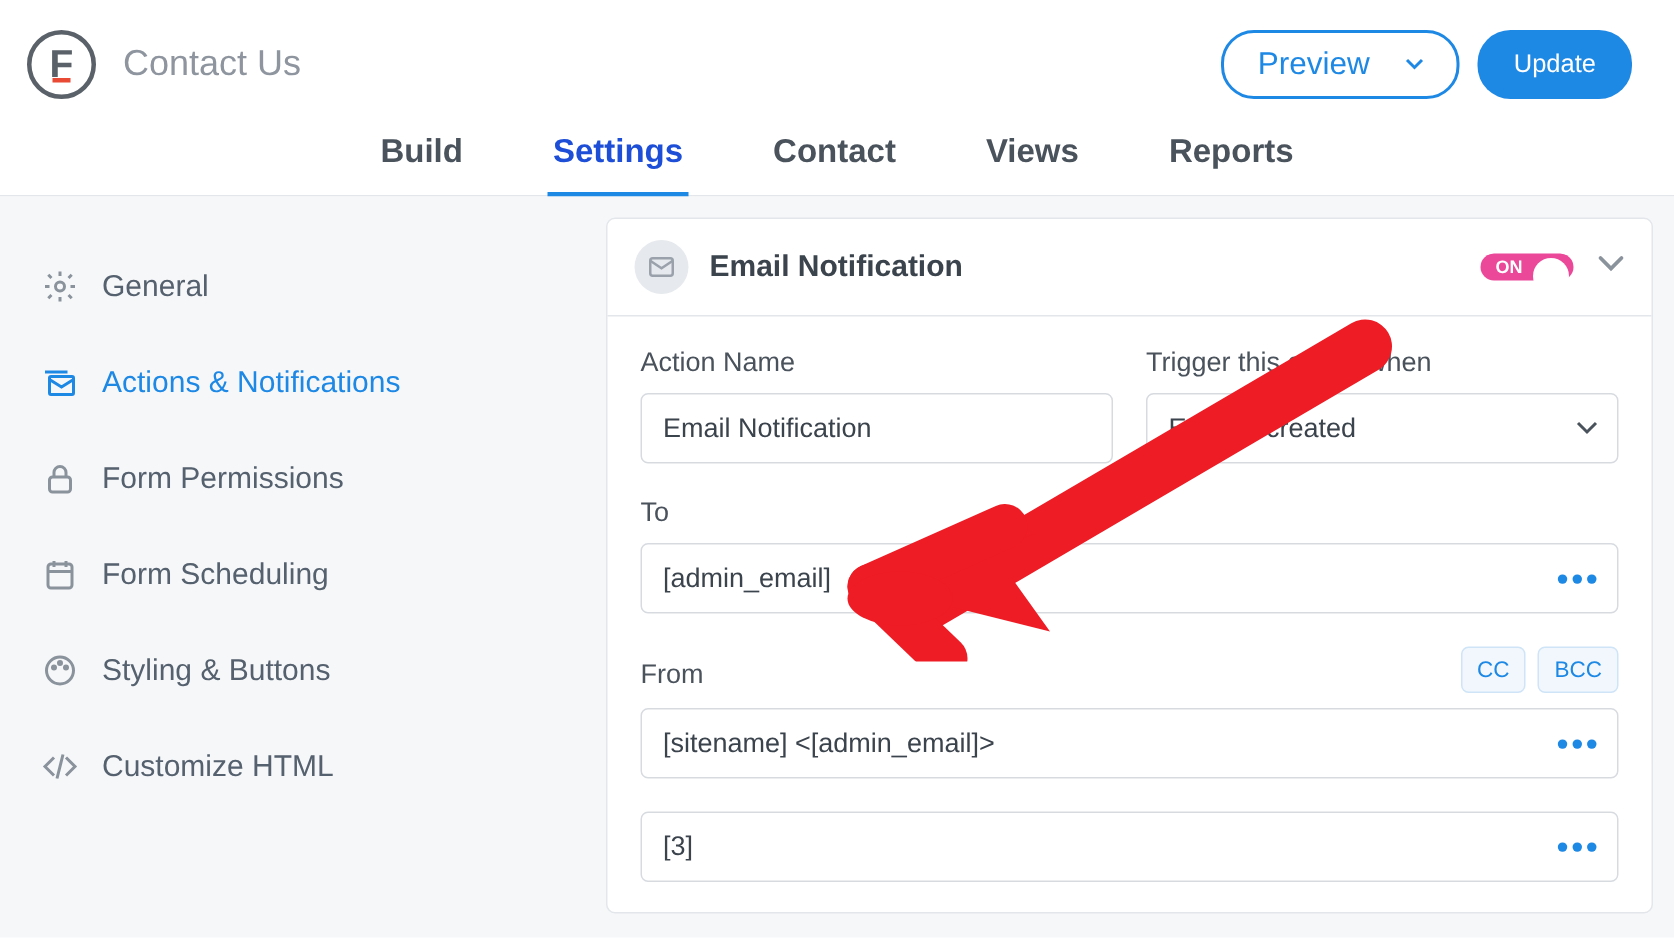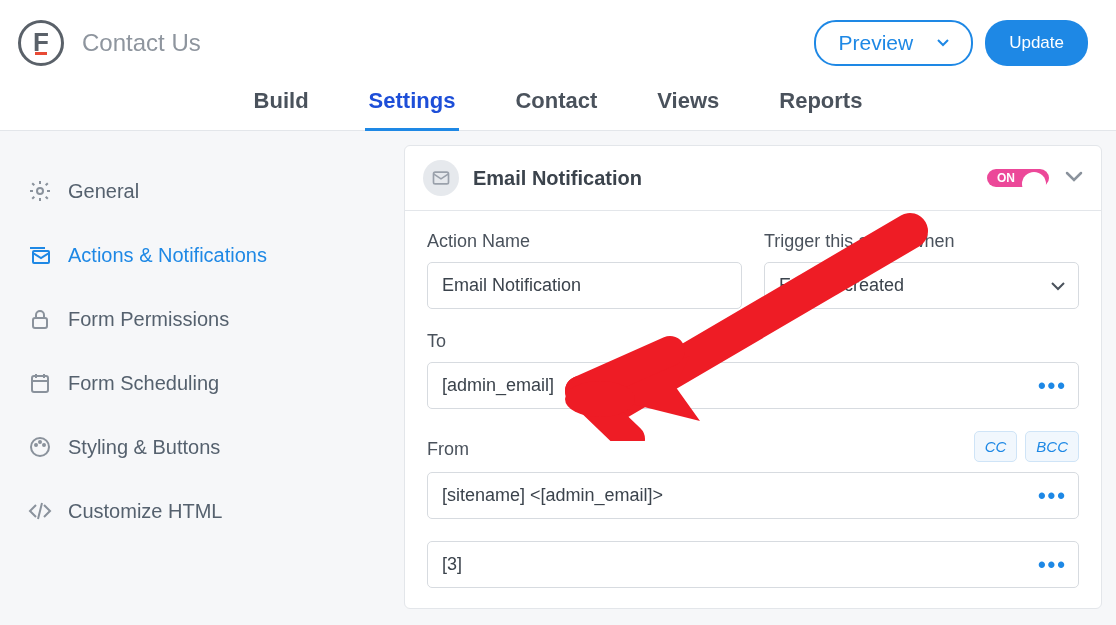--- a/index.html
+++ b/index.html
@@ -156,21 +156,21 @@
   color:#4a525c;
 }
 .input-more {
   position:relative;
 }
 .more-dots {
   position:absolute; right:12px; top:50%; transform:translateY(-50%);
   color:#1e88e5; font-size:22px; letter-spacing:2px; font-weight:700;
   cursor:pointer; line-height:1;
 }
-.ccbcc { display:flex; gap:8px;font-style:italic; }
+.ccbcc { display:flex; gap:8px; }
 .pill {
   border:1px solid #cfe4f7;
   color:#1e88e5;
   background:#f1f7fd;
   border-radius:5px;
   padding:6px 10px;
   font-size:15px;
   font-weight:500;
   cursor:pointer;
 }

